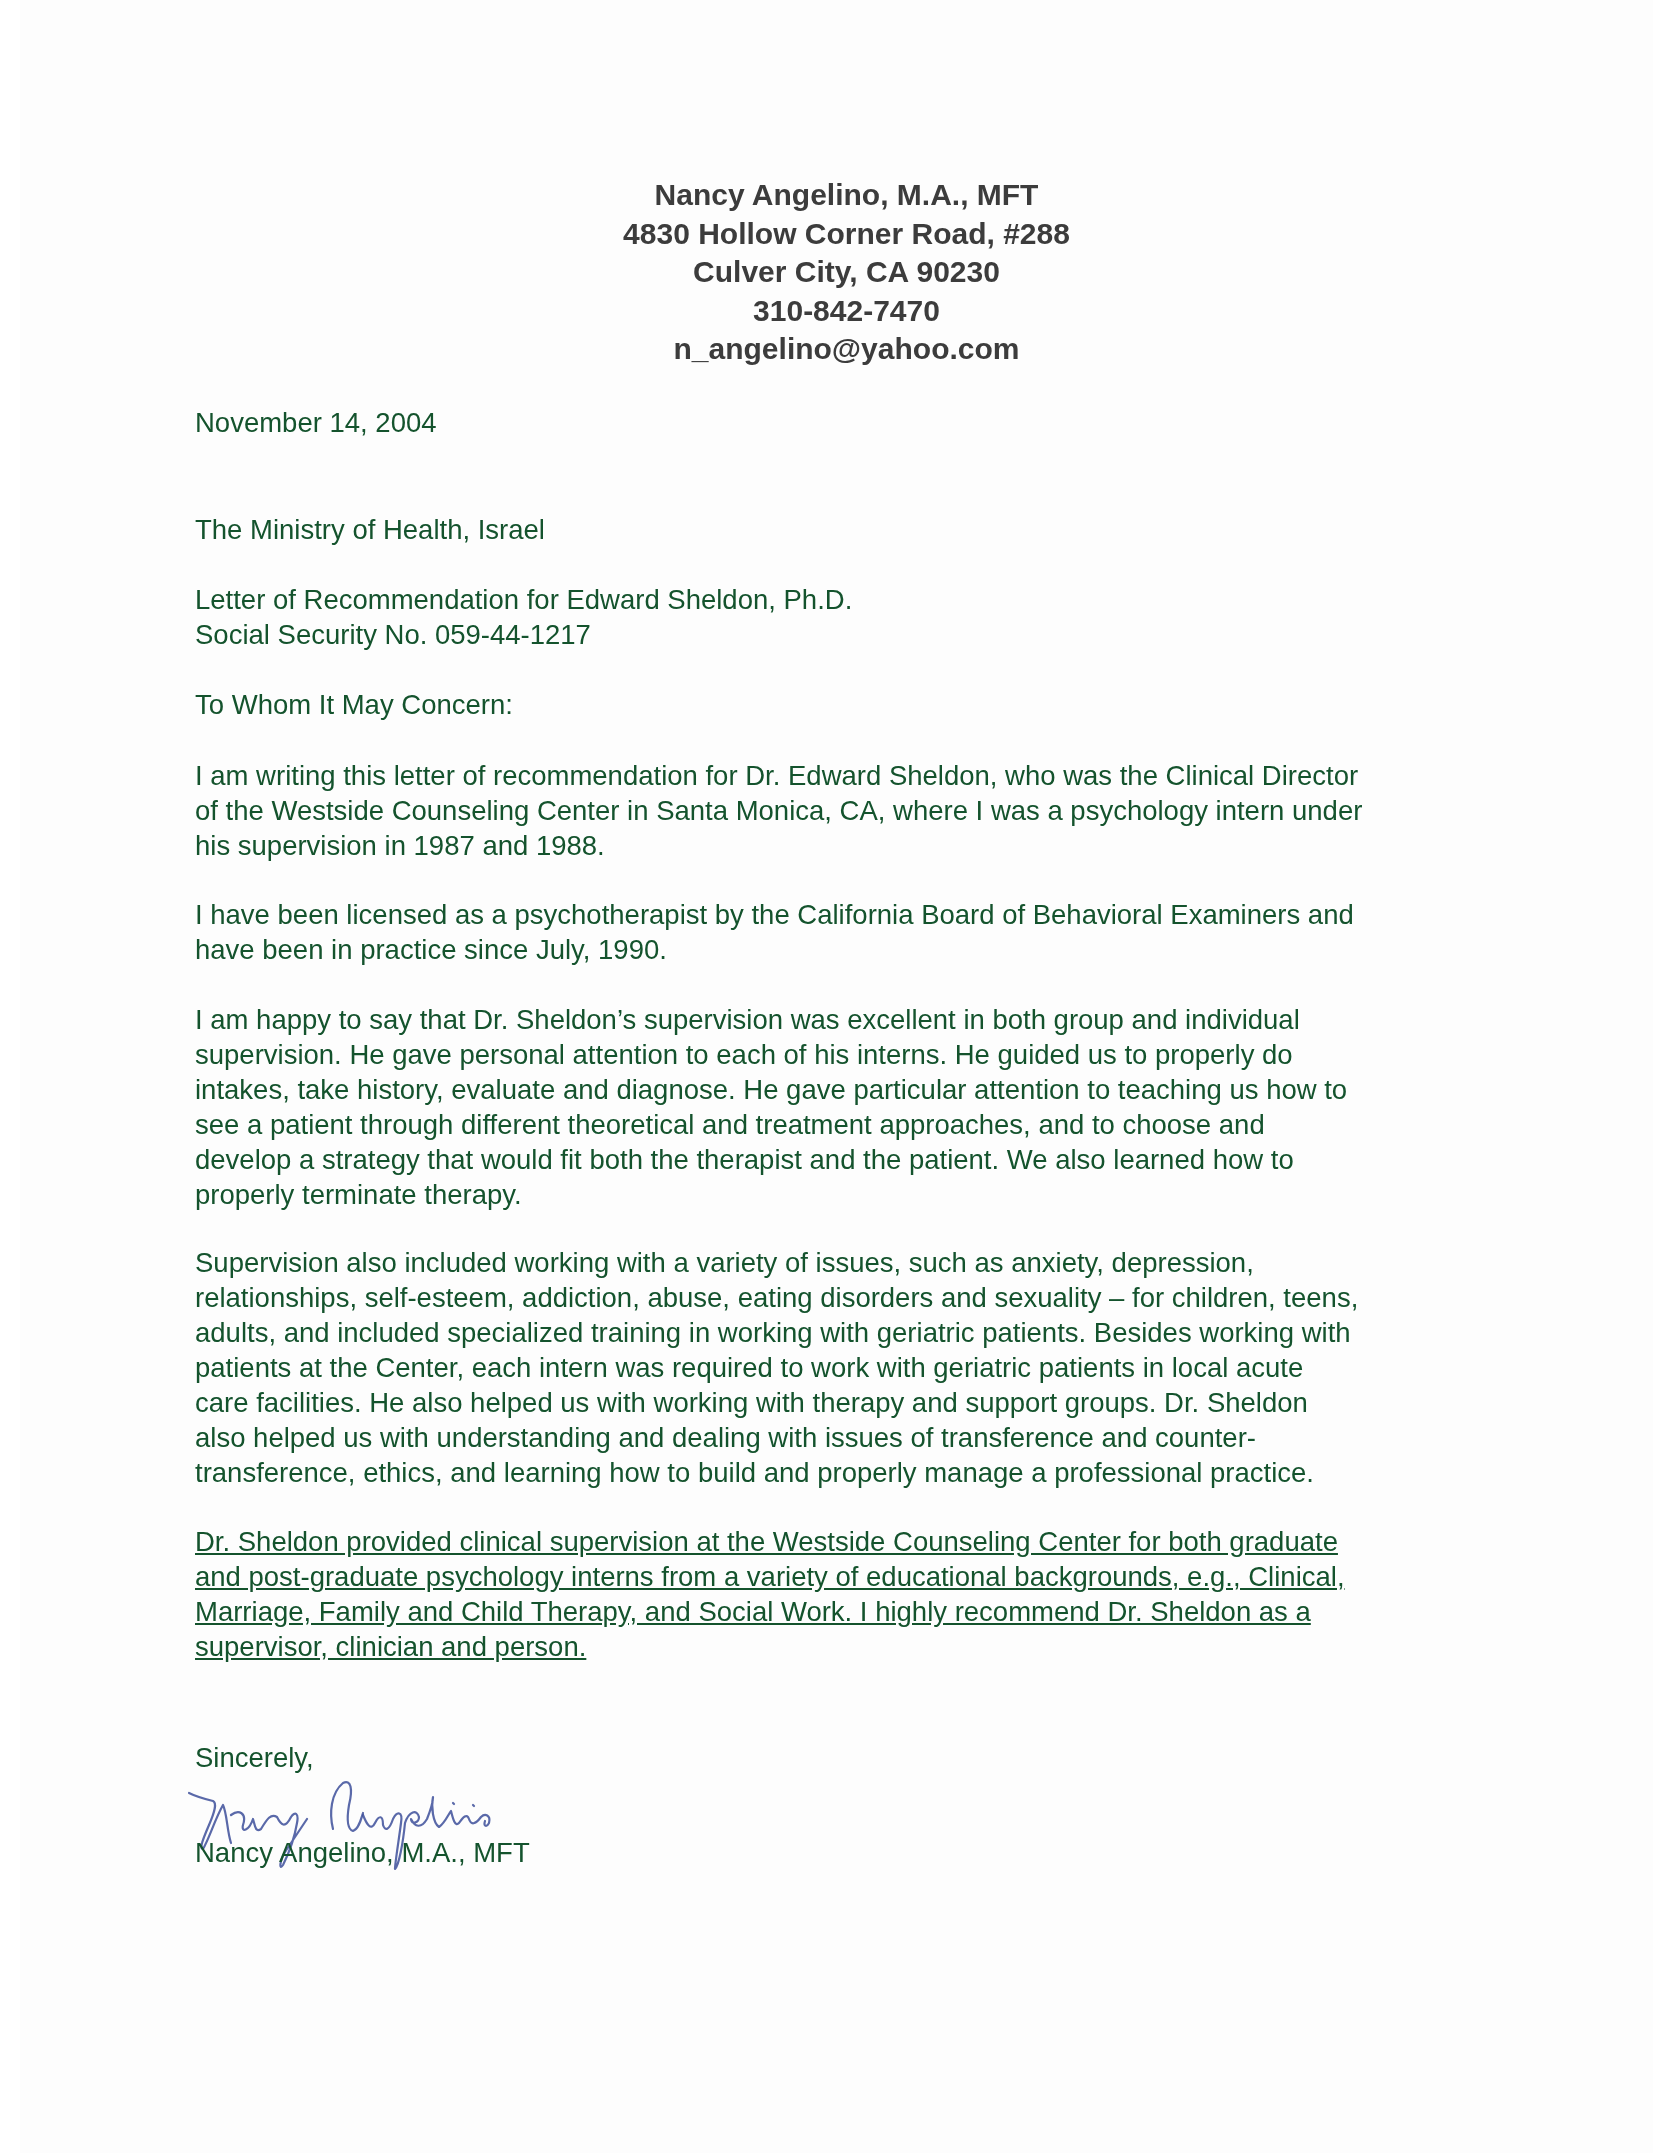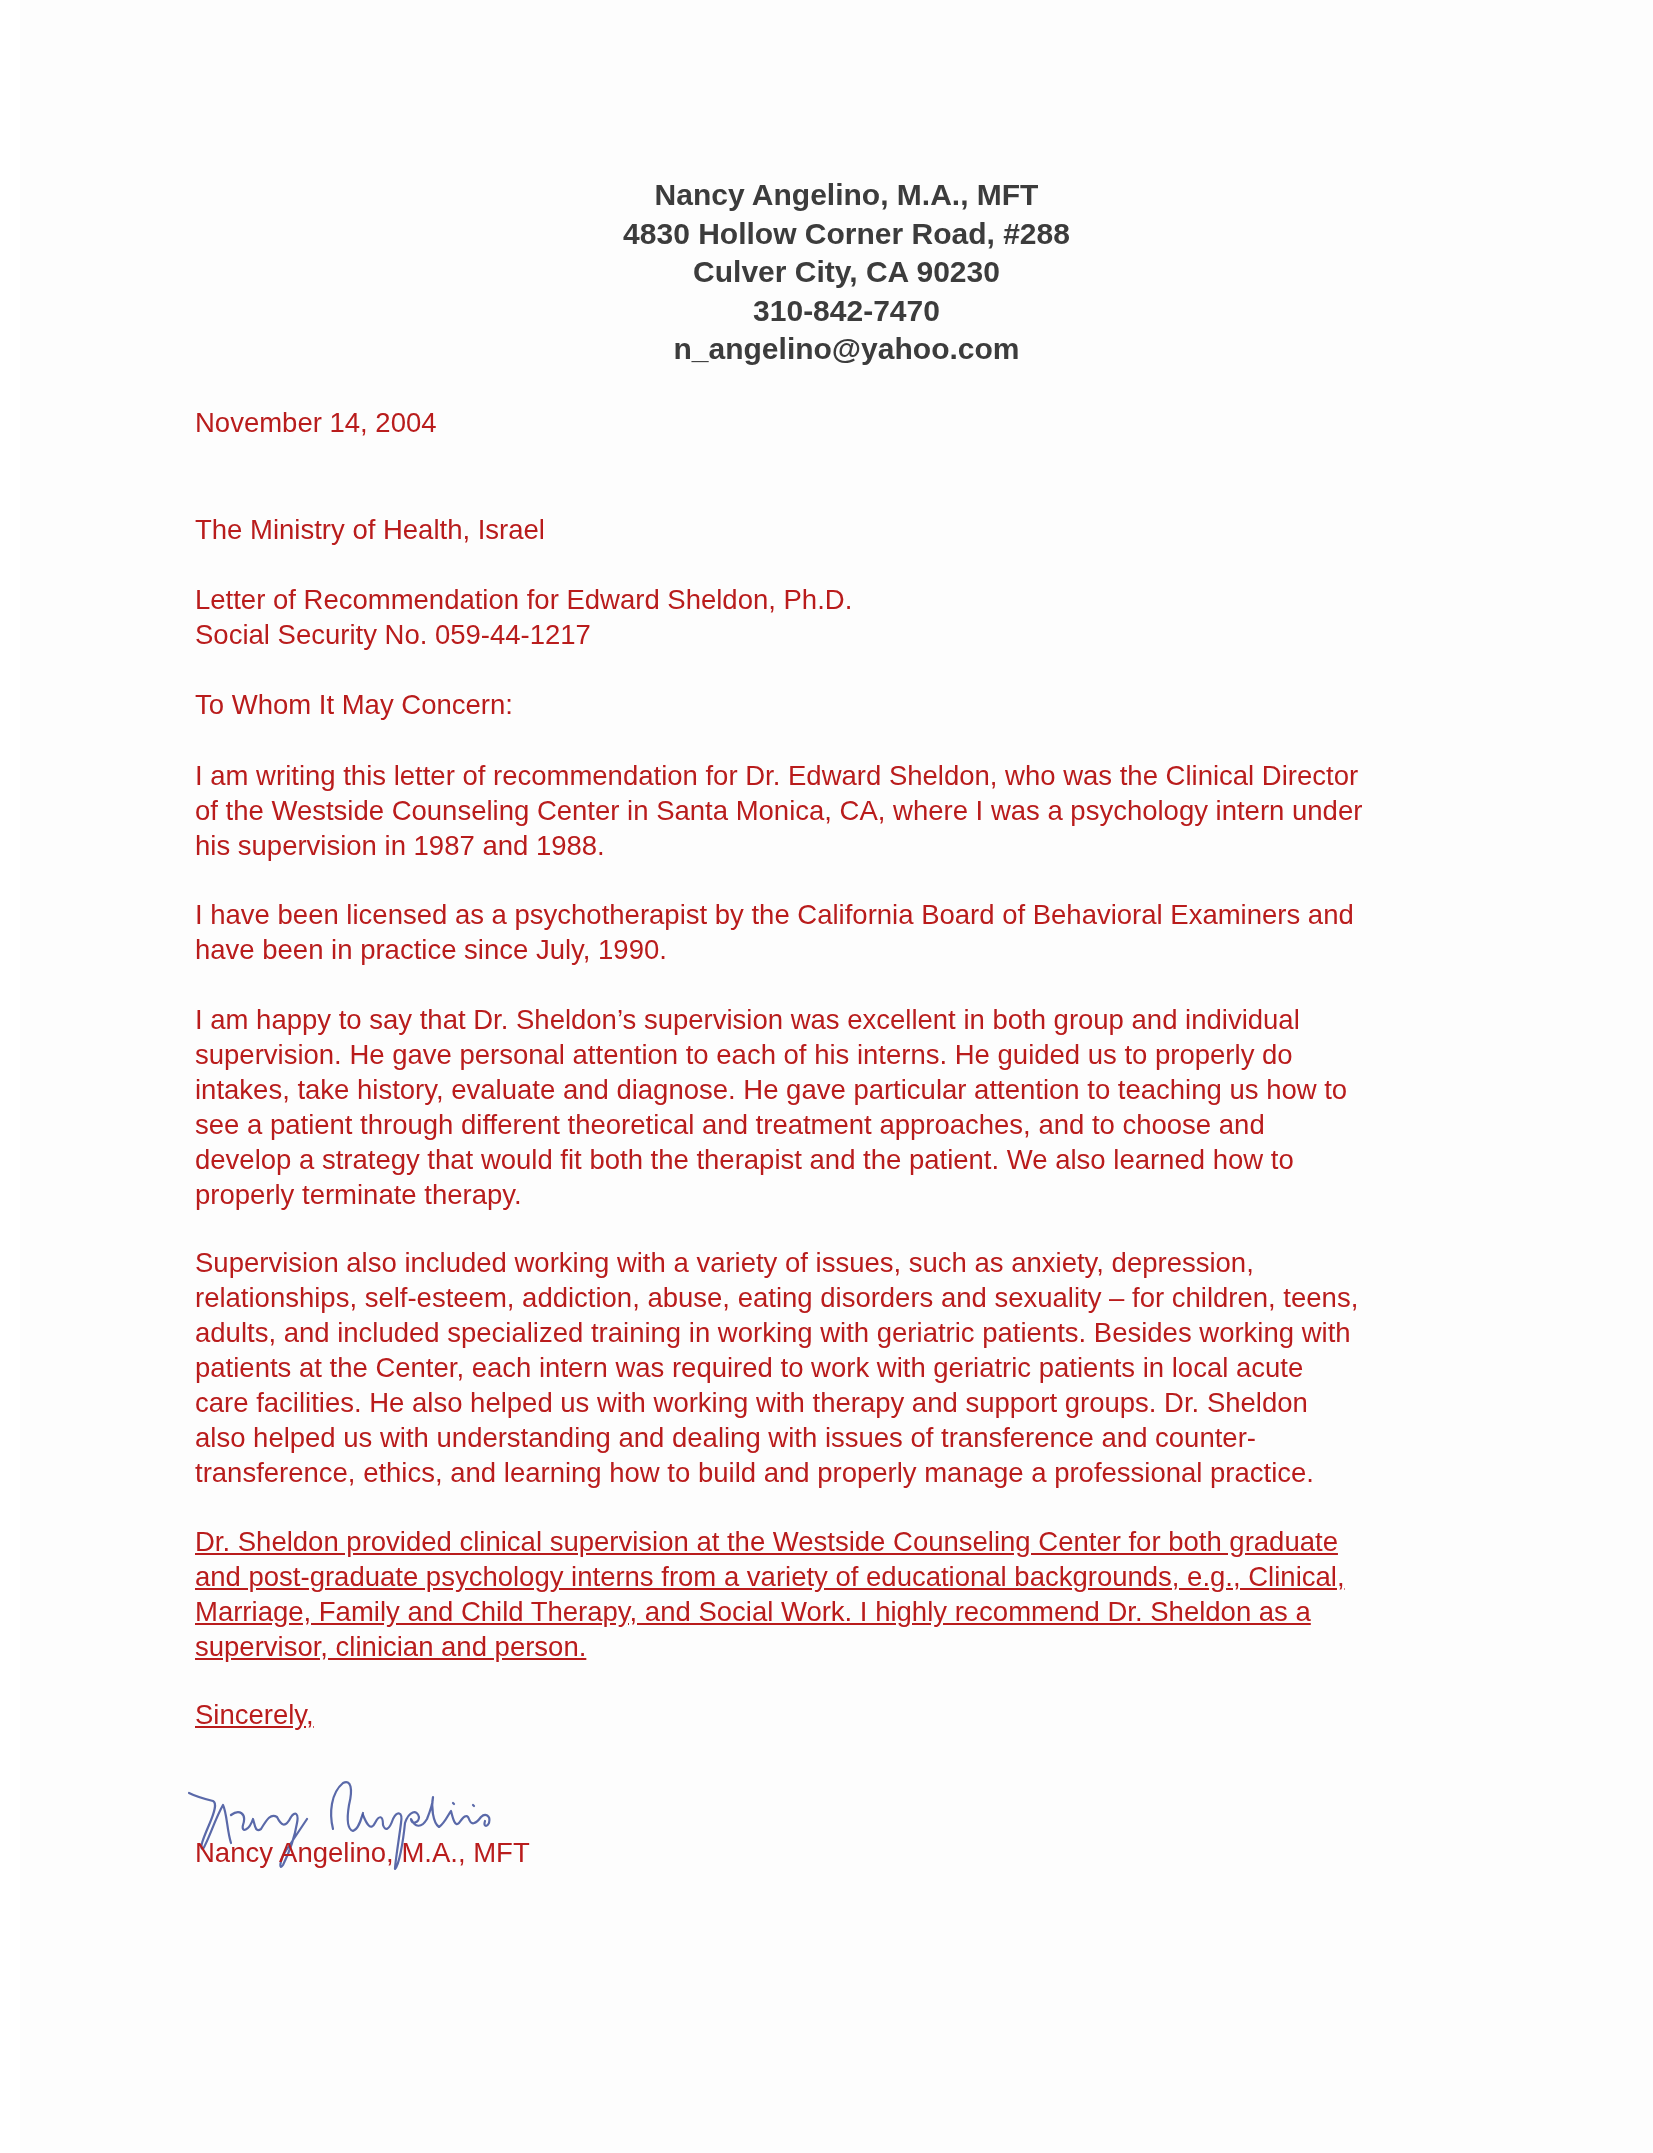--- a/index.html
+++ b/index.html
@@ -34,35 +34,35 @@
       line-height: 38.5px;
       color: #3c3c3c;
     }
     .letterhead div { white-space: nowrap; }
 
     .text-block {
       position: absolute;
       left: 175px;
       font-size: 27.5px;
       line-height: 35px;
-      color: #b91c1c;
+      color: #14532d;
       white-space: nowrap;
     }
     .line { display: block; }
 
     #date { top: 405px; }
     #recipient { top: 512px; }
     #subject { top: 582px; }
     #salutation { top: 687px; text-align: center; }
     #p1 { top: 758px; }
     #p2 { top: 897px; }
     #p3 { top: 1002px; }
     #p4 { top: 1245px; }
     #p5 { top: 1524px; text-decoration: underline; }
-    #closing { top: 1697px; text-decoration: underline; }
+    #closing { top: 1740px; }
     #signer { top: 1835px; }
 
     .signature {
       position: absolute;
       left: 163px;
       top: 1753px;
       width: 380px;
       height: 120px;
     }
     .signature path {

